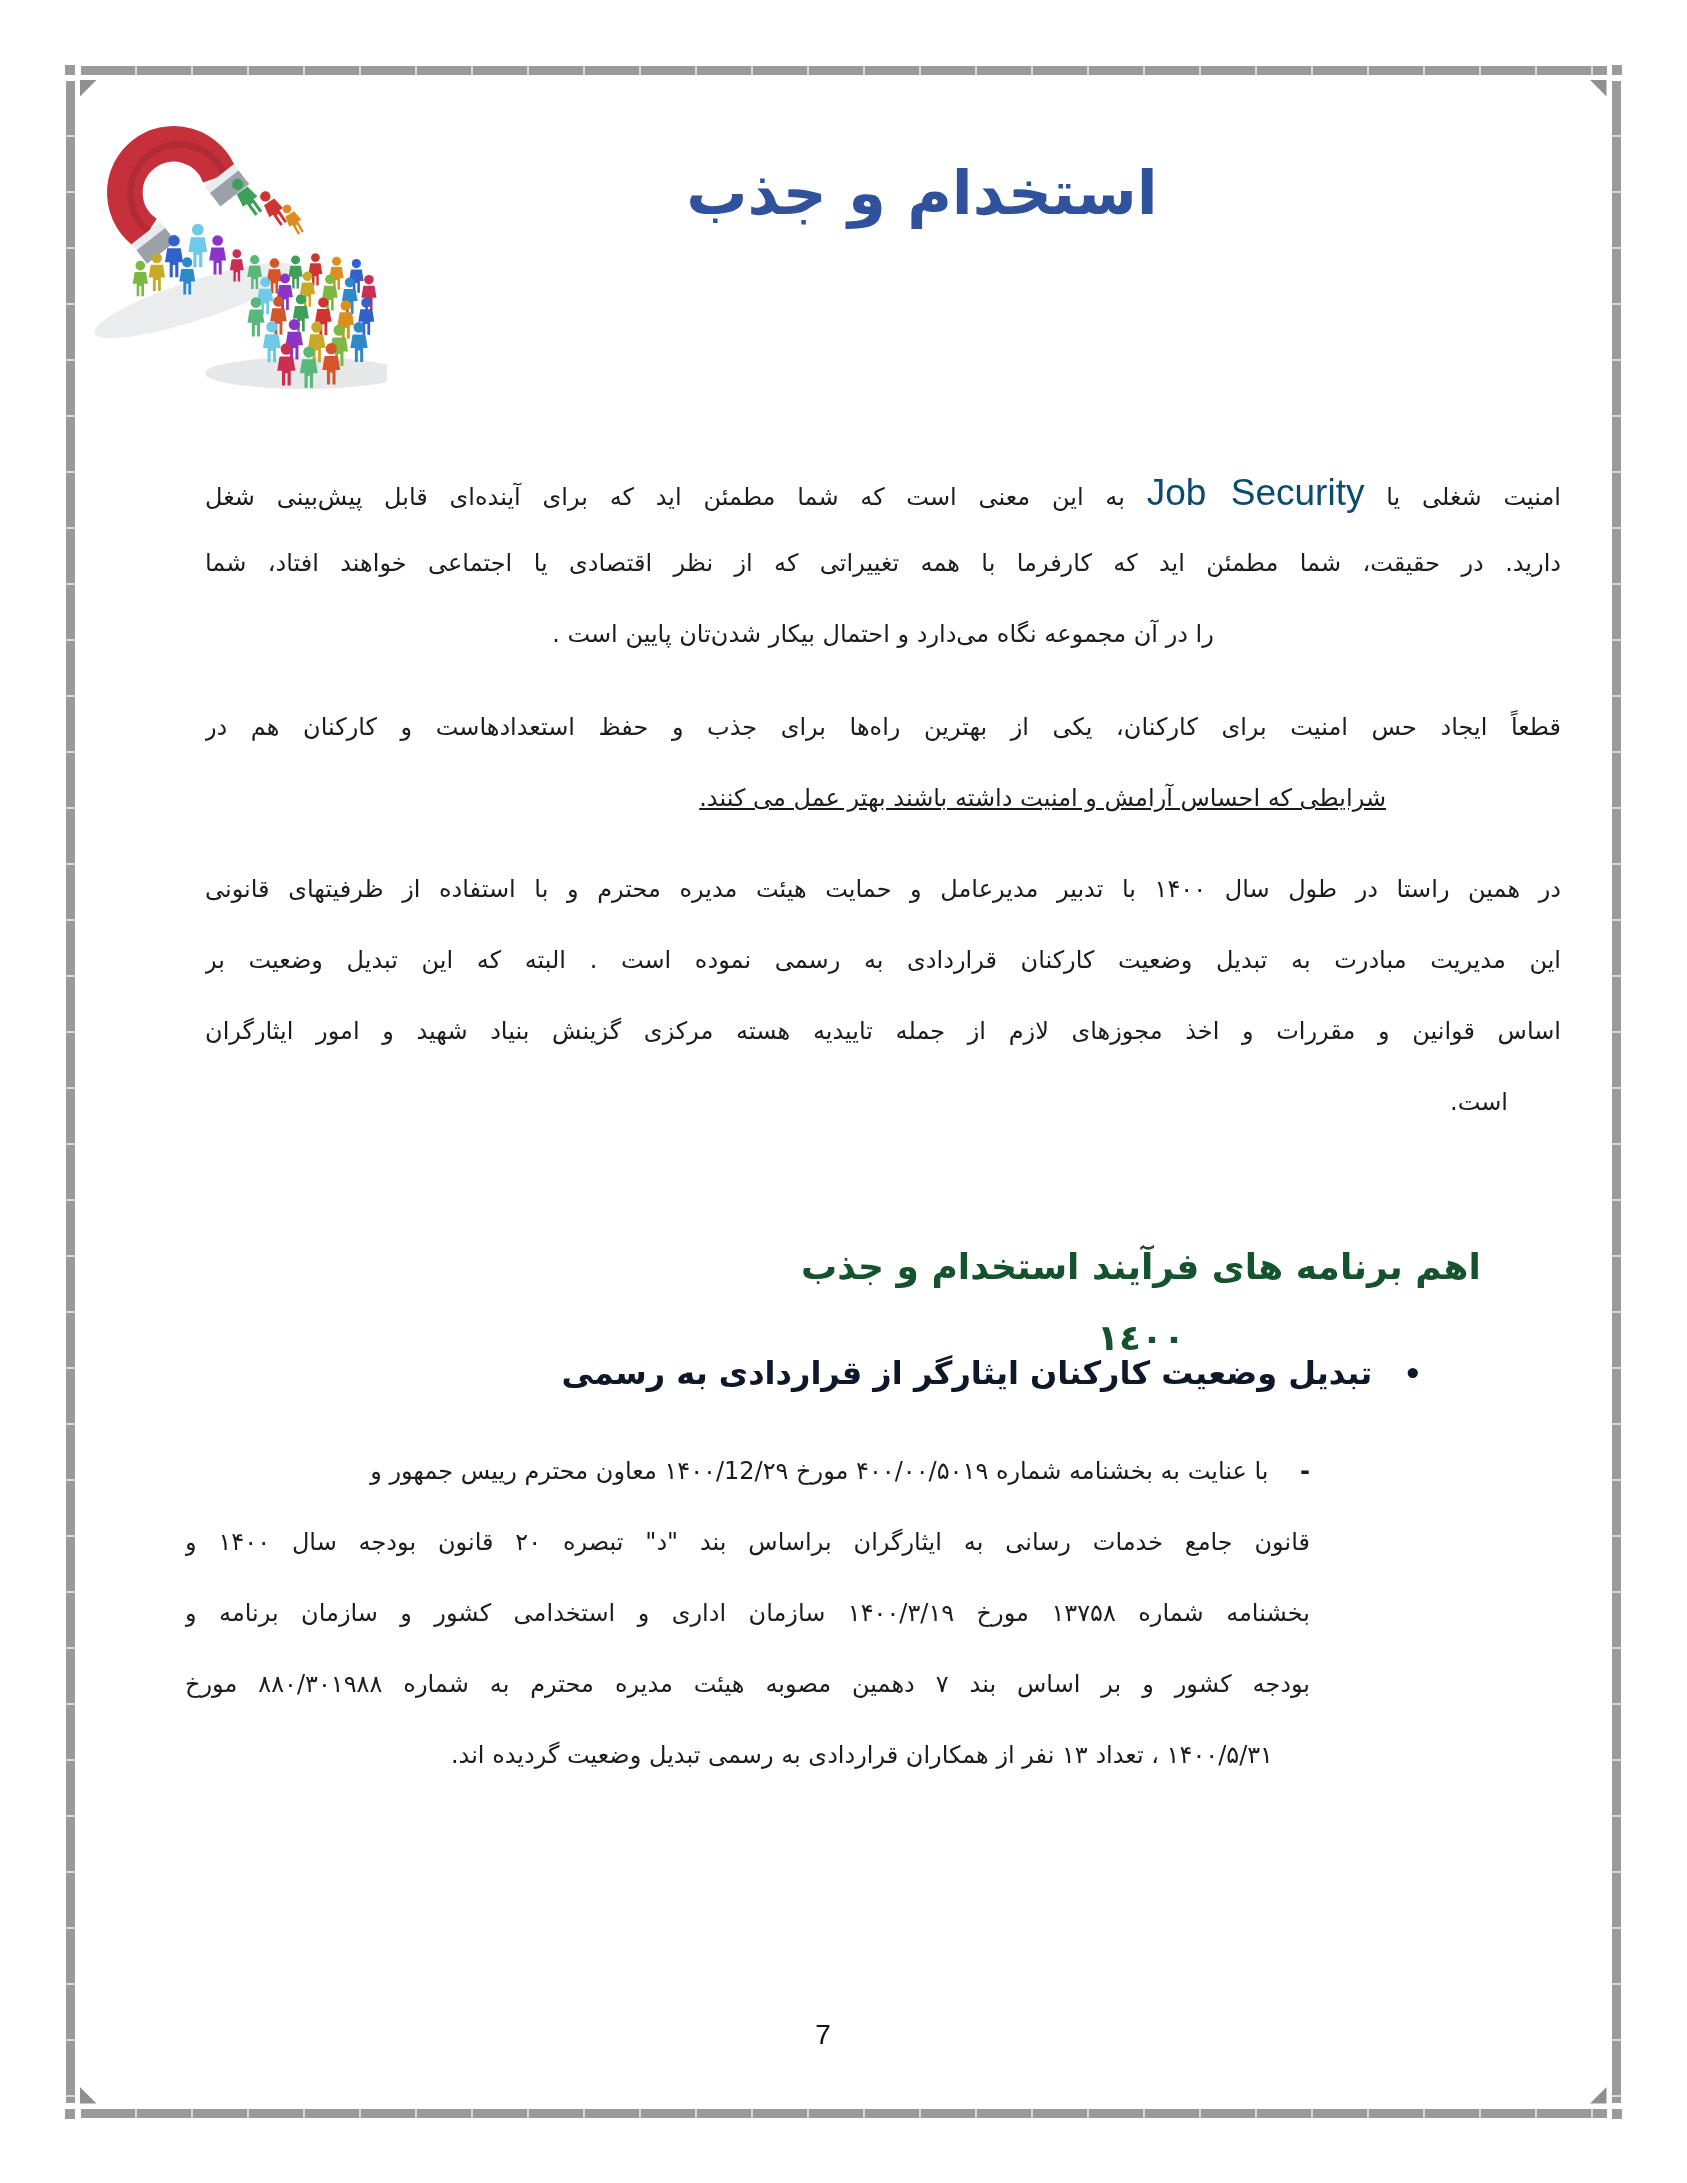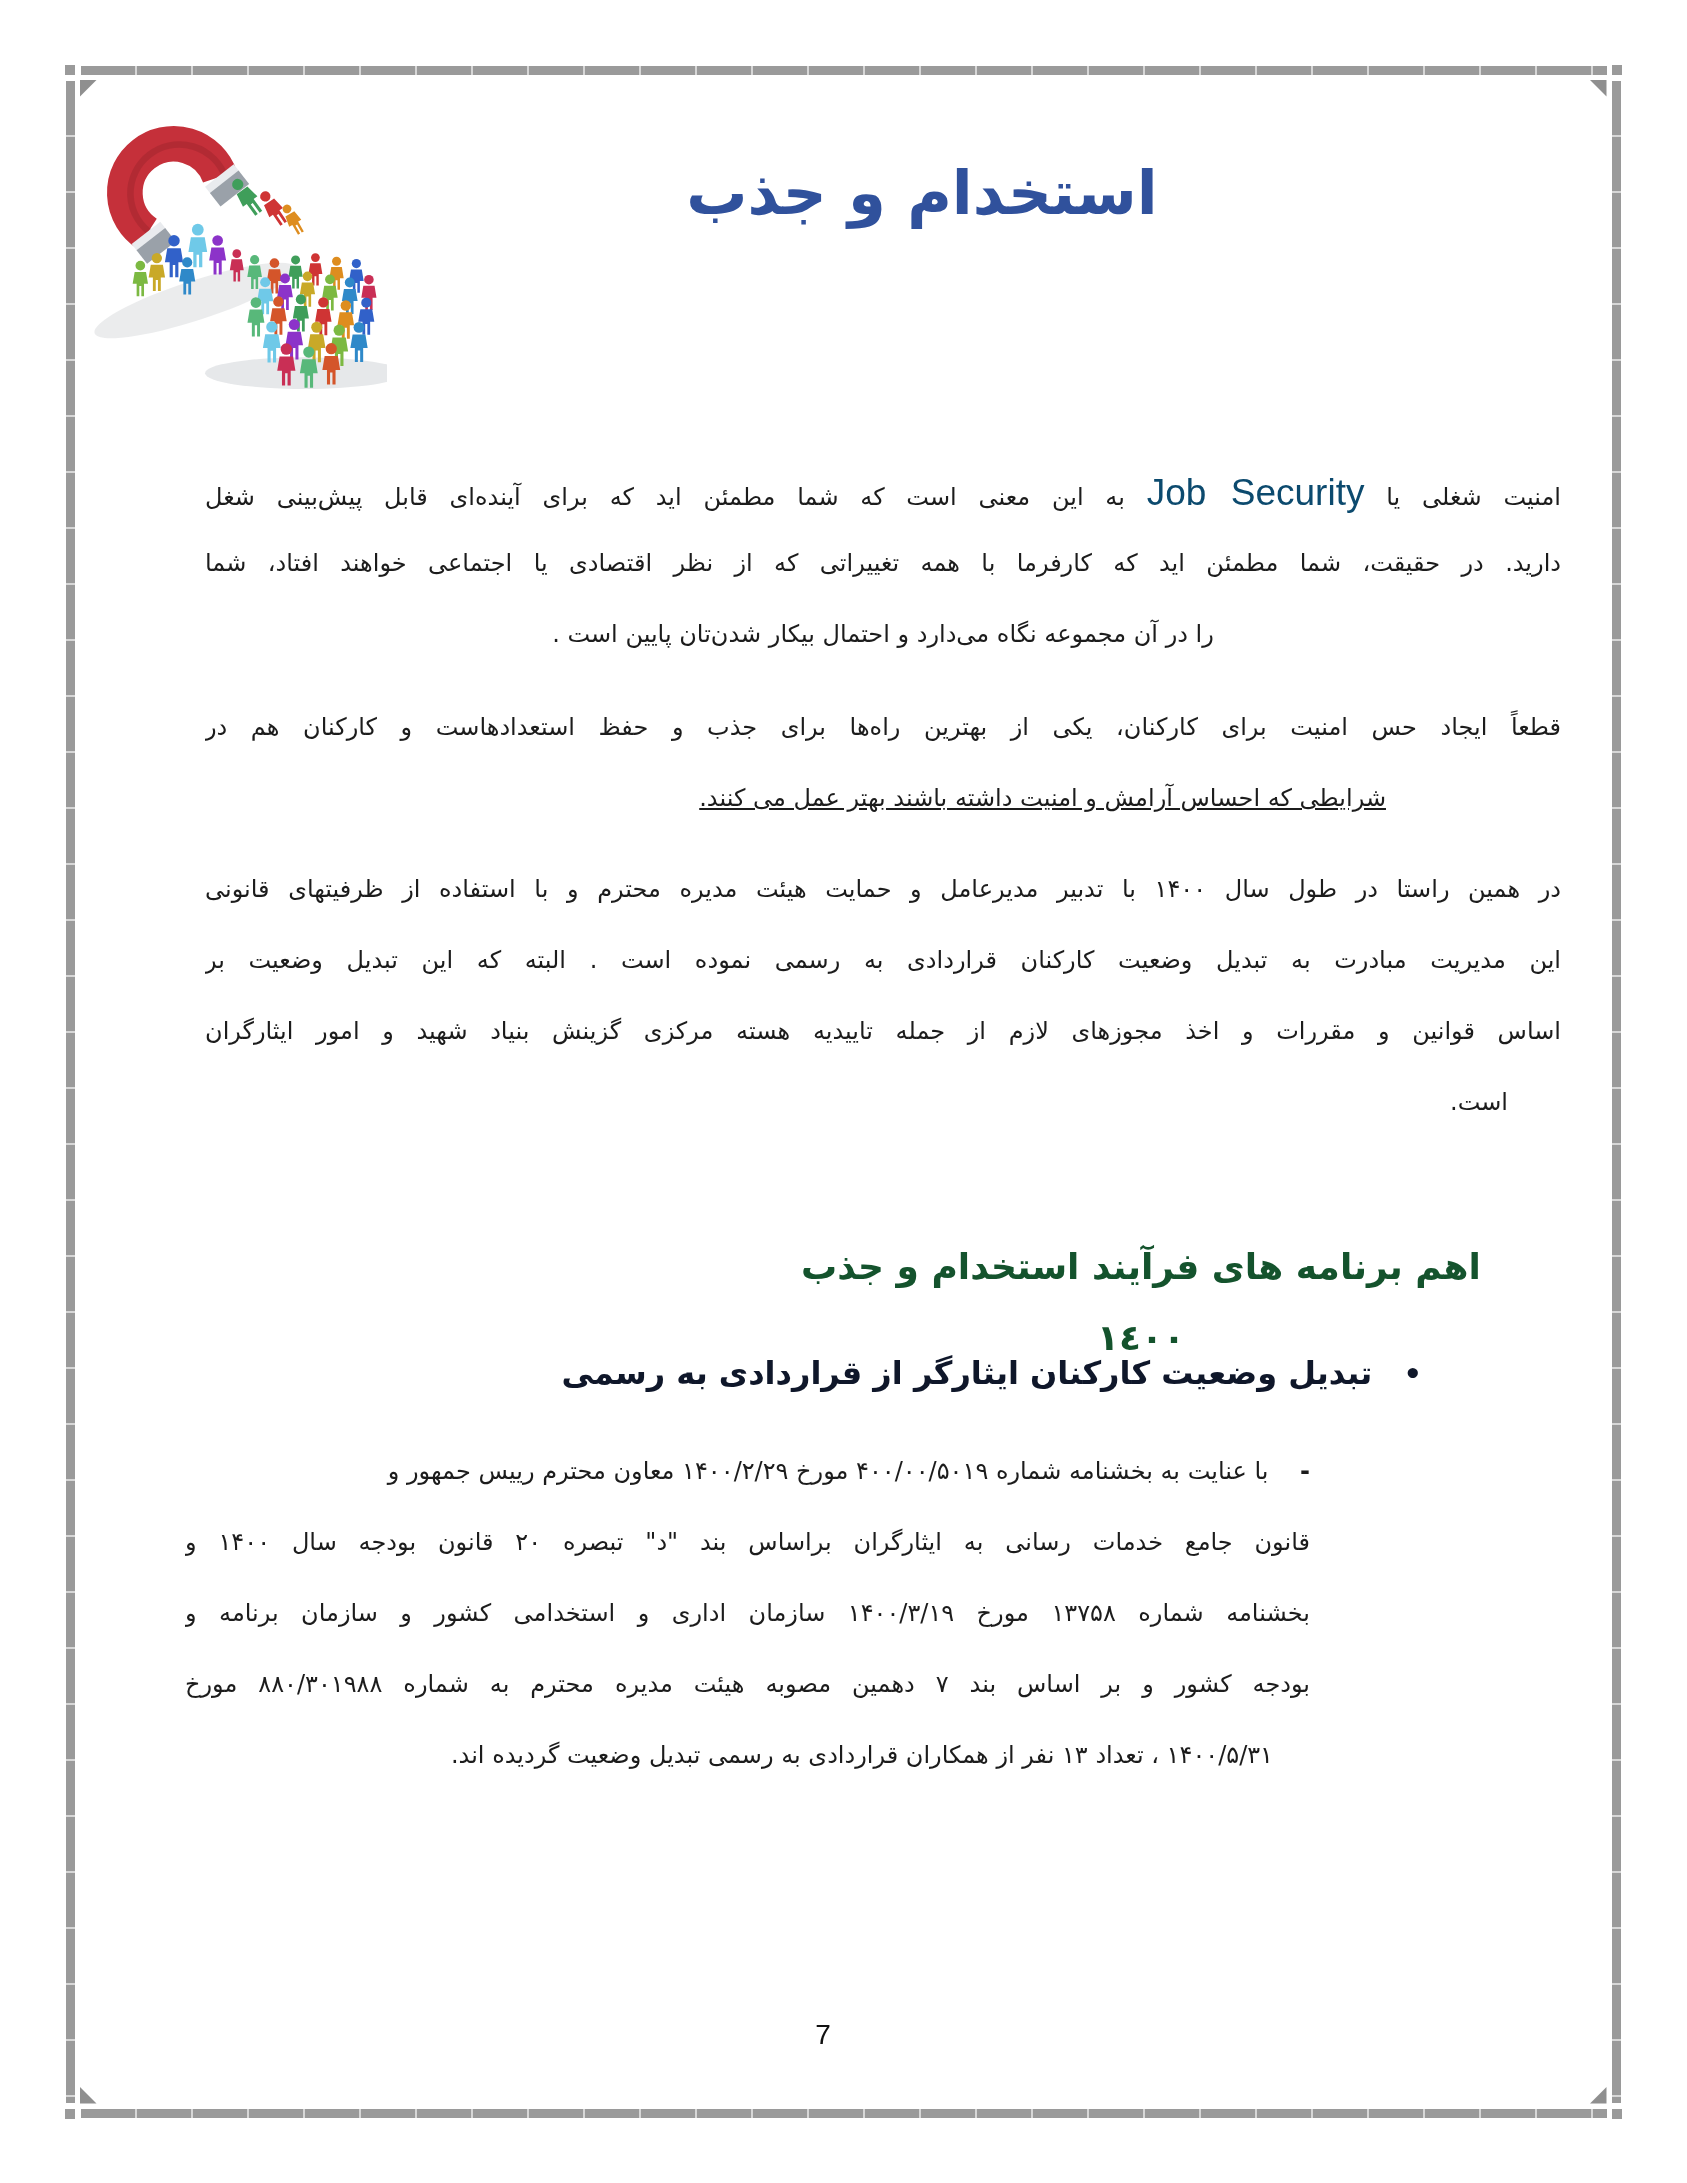--- a/index.html
+++ b/index.html
@@ -174,21 +174,21 @@
   <div class="sec-heading">اهم برنامه های فرآیند استخدام و جذب ١٤٠٠</div>
 
   <div class="bullet-item">
     <span class="bullet-marker">•</span>
     <span>تبدیل وضعیت کارکنان ایثارگر از قراردادی به رسمی</span>
   </div>
 
   <div class="dash-block">
     <div class="line right">
       <span class="dash-marker">-</span>
-      <span>با عنایت به بخشنامه شماره ۴۰۰/۰۰/۵۰۱۹ مورخ ۱۴۰۰/۲/۲۹ معاون محترم رییس جمهور و</span>
+      <span>با عنایت به بخشنامه شماره ۴۰۰/۰۰/۵۰۱۹ مورخ ۱۴۰۰/12/۲۹ معاون محترم رییس جمهور و</span>
     </div>
     <div class="line">قانون جامع خدمات رسانی به ایثارگران  براساس بند "د" تبصره ۲۰ قانون بودجه سال ۱۴۰۰ و</div>
     <div class="line">بخشنامه شماره ۱۳۷۵۸ مورخ ۱۴۰۰/۳/۱۹ سازمان اداری و استخدامی کشور و سازمان برنامه و</div>
     <div class="line">بودجه کشور و بر اساس بند ۷ دهمین مصوبه هیئت مدیره محترم به شماره ۸۸۰/۳۰۱۹۸۸ مورخ</div>
     <div class="line right ind56">۱۴۰۰/۵/۳۱ ،  تعداد ۱۳ نفر از همکاران قراردادی به رسمی تبدیل وضعیت گردیده اند.</div>
   </div>
 
   <div class="page-num">7</div>
 
 </div>

